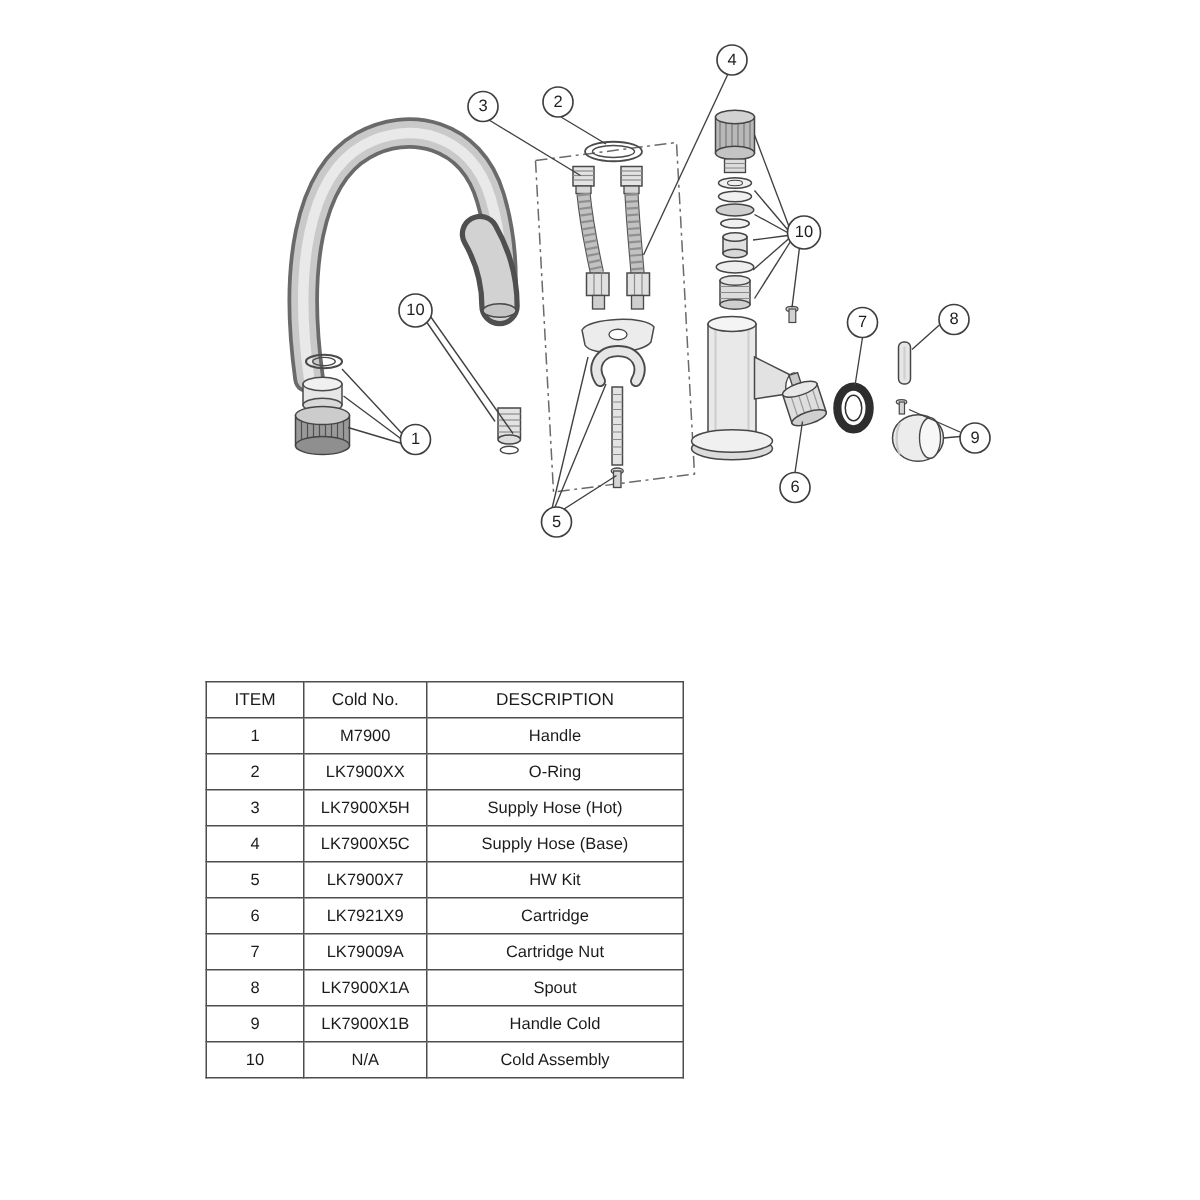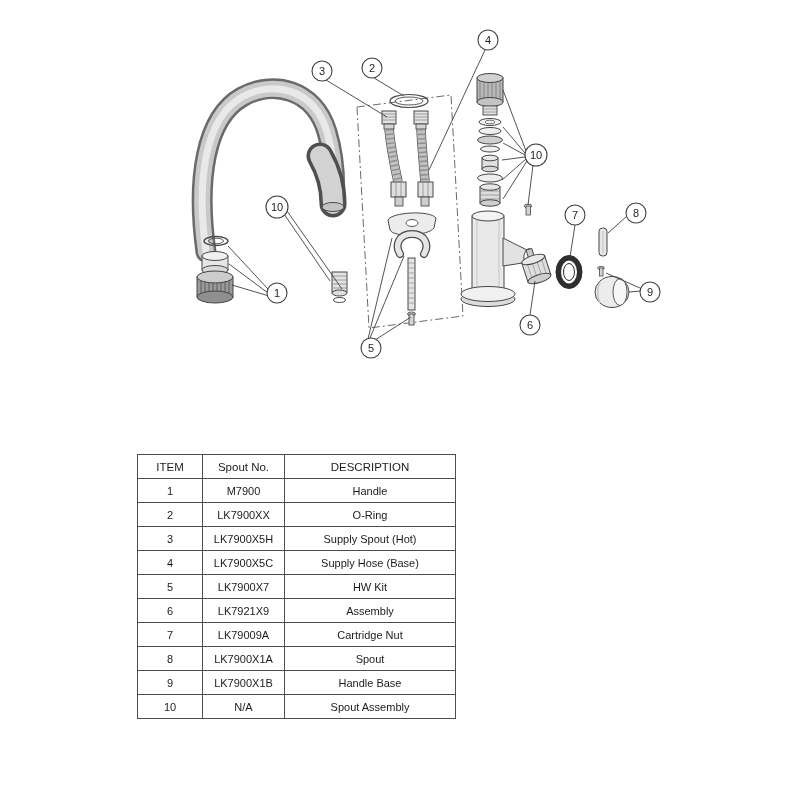--- a/index.html
+++ b/index.html
@@ -267,70 +267,70 @@
 
   <table class="parts">
     <colgroup>
         <col style="width:65px">
         <col style="width:82px">
         <col style="width:171px">
       </colgroup>
     <thead>
       <tr>
         <th>ITEM</th>
-        <th>Spout No.</th>
+        <th>Cold No.</th>
         <th>DESCRIPTION</th>
       </tr>
     </thead>
     <tbody>
       <tr>
         <td>1</td>
         <td>M7900</td>
         <td>Handle</td>
       </tr>
       <tr>
         <td>2</td>
         <td>LK7900XX</td>
         <td>O-Ring</td>
       </tr>
       <tr>
         <td>3</td>
         <td>LK7900X5H</td>
-        <td>Supply Spout (Hot)</td>
+        <td>Supply Hose (Hot)</td>
       </tr>
       <tr>
         <td>4</td>
         <td>LK7900X5C</td>
         <td>Supply Hose (Base)</td>
       </tr>
       <tr>
         <td>5</td>
         <td>LK7900X7</td>
         <td>HW Kit</td>
       </tr>
       <tr>
         <td>6</td>
         <td>LK7921X9</td>
-        <td>Assembly</td>
+        <td>Cartridge</td>
       </tr>
       <tr>
         <td>7</td>
         <td>LK79009A</td>
         <td>Cartridge Nut</td>
       </tr>
       <tr>
         <td>8</td>
         <td>LK7900X1A</td>
         <td>Spout</td>
       </tr>
       <tr>
         <td>9</td>
         <td>LK7900X1B</td>
-        <td>Handle Base</td>
+        <td>Handle Cold</td>
       </tr>
       <tr>
         <td>10</td>
         <td>N/A</td>
-        <td>Spout Assembly</td>
+        <td>Cold Assembly</td>
       </tr>
     </tbody>
   </table>
 </div>
 
 </body></html>

